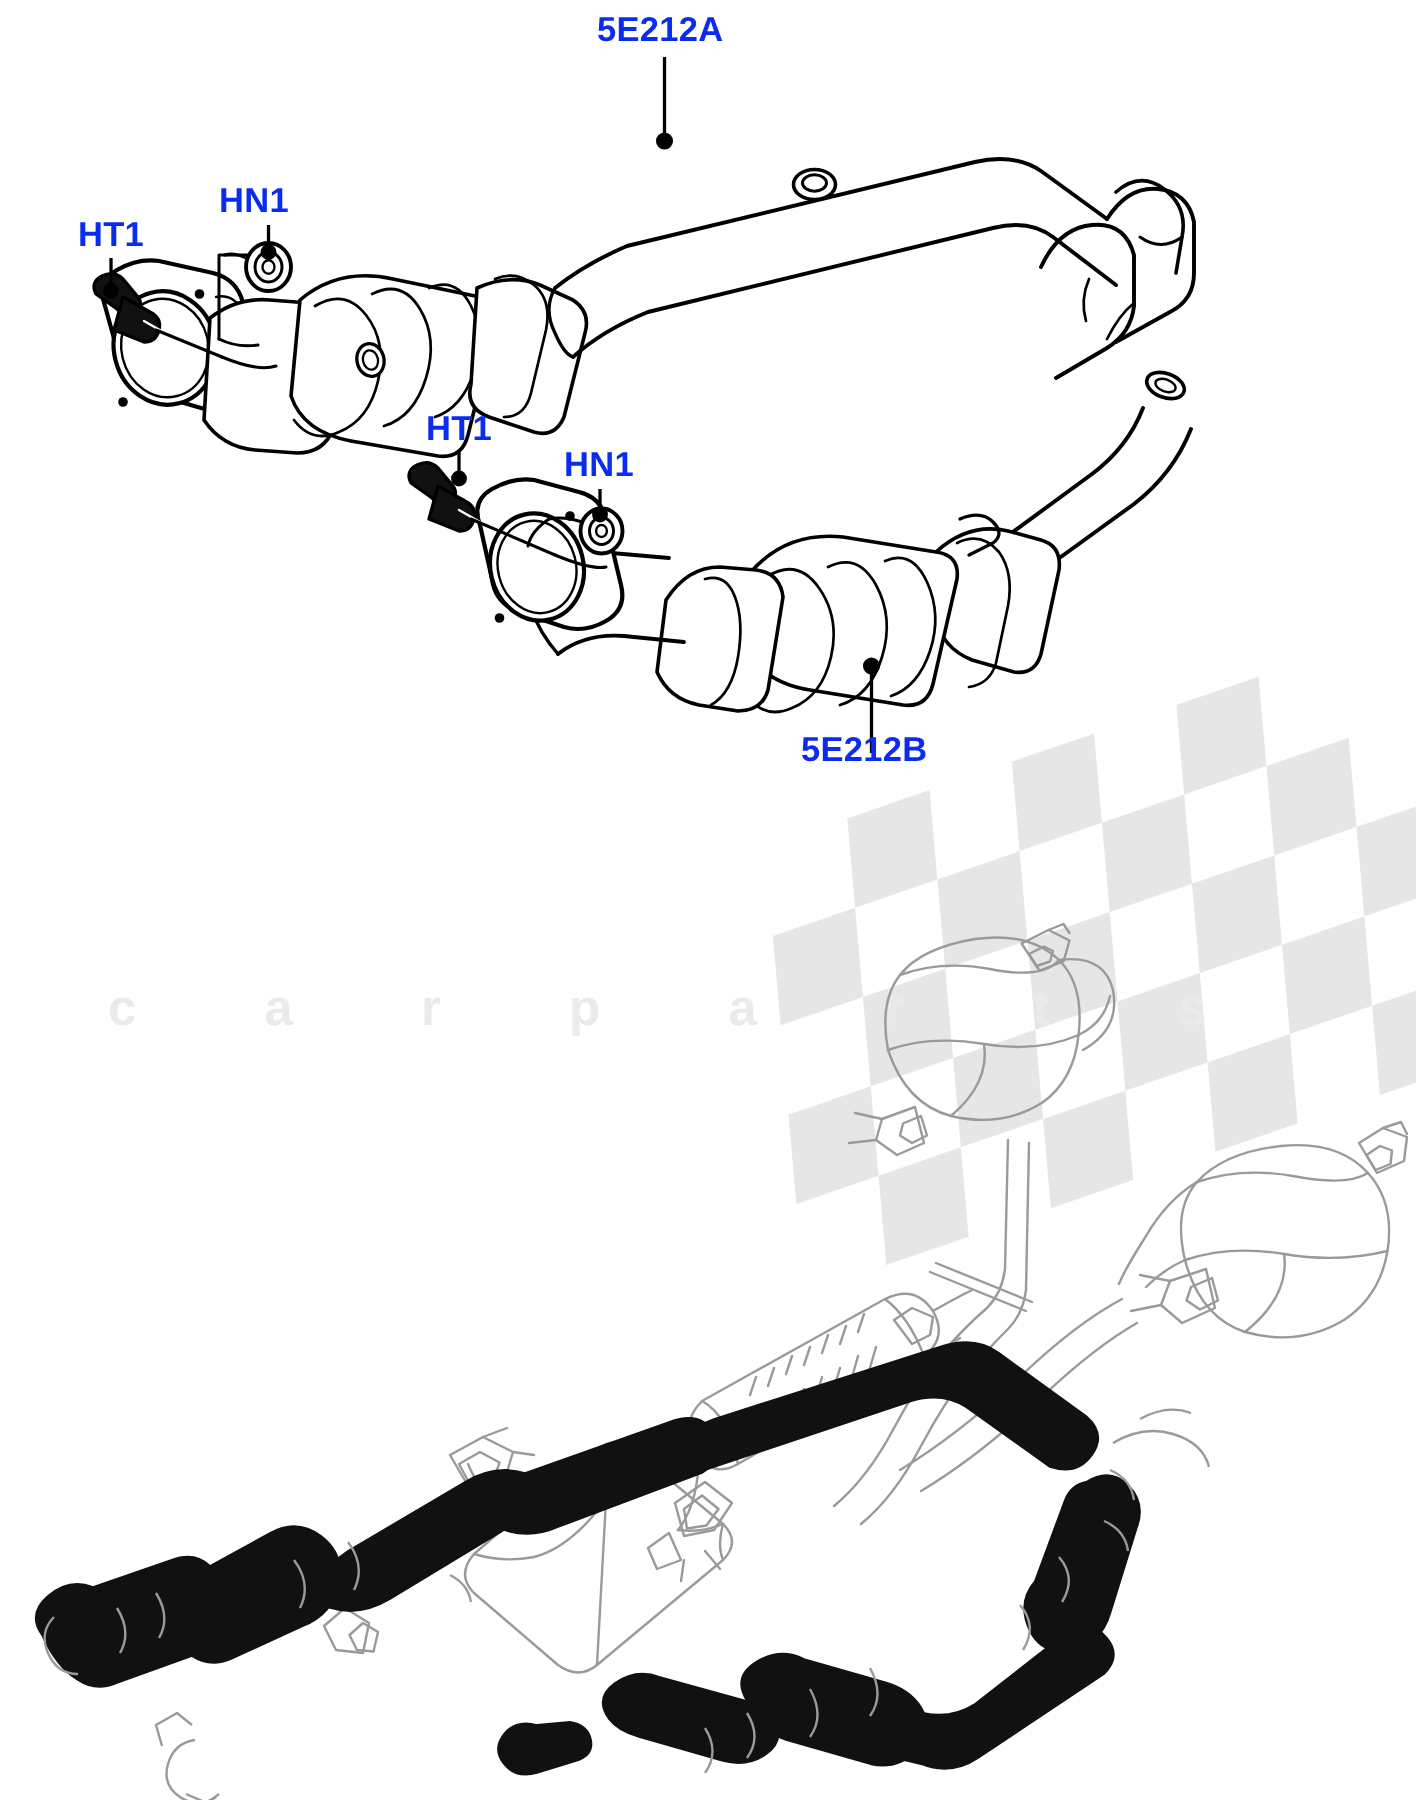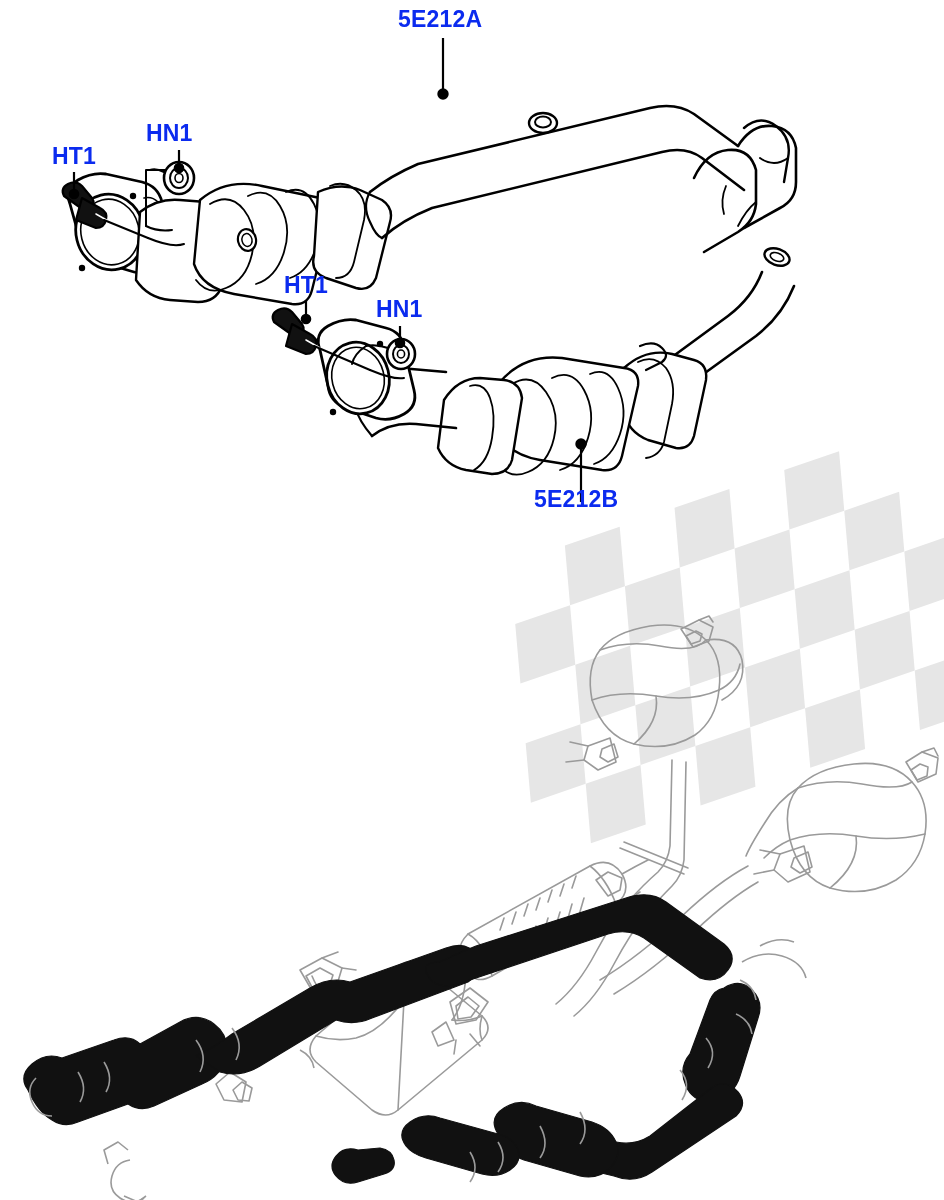--- a/index.html
+++ b/index.html
@@ -91,20 +91,21 @@
           <rect x="-62" y="44" width="58" height="58"></rect>
           <rect x="54" y="44" width="58" height="58"></rect>
           <rect x="170" y="44" width="58" height="58"></rect>
           <rect x="-120" y="102" width="58" height="58"></rect>
           <rect x="-4" y="102" width="58" height="58"></rect>
           <rect x="112" y="102" width="58" height="58"></rect>
           <rect x="228" y="102" width="58" height="58"></rect>
         </g>
       </g>
     </svg>
+    <div class="wm-text" id="wm-carparts">c a r   p a r t s</div>
   </div>
 
   <div class="layer" id="ghost-layer">
     <svg width="944" height="1200" viewBox="0 0 944 1200">
 
       <g fill="none" stroke="#9A9A9A" stroke-width="1.6" stroke-linecap="round" stroke-linejoin="round">
 
         <g>
           <path d="M592 700 Q586 668 600 650 Q614 632 650 626 Q686 621 706 640 Q723 657 719 690 Q716 720 695 735 Q668 752 634 744 Q604 736 592 700 Z"></path>
           <path d="M600 650 Q628 640 660 646 Q695 653 706 640"></path>

